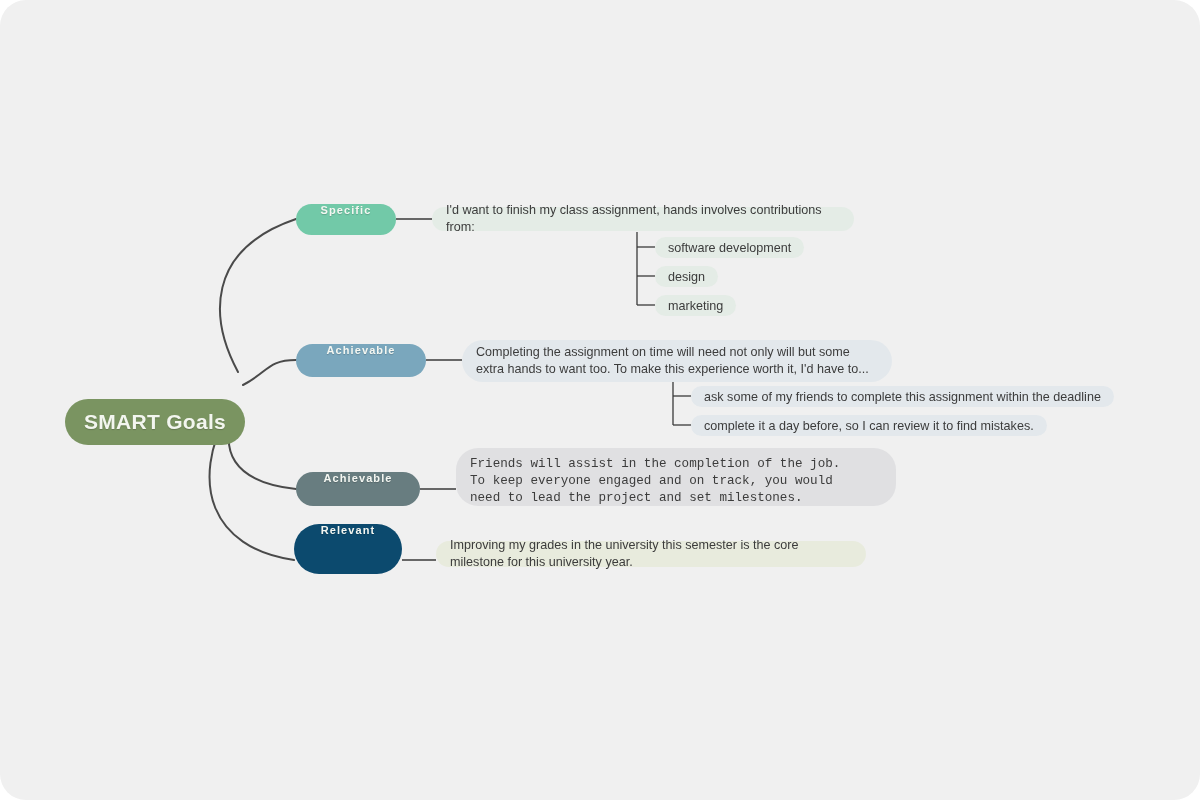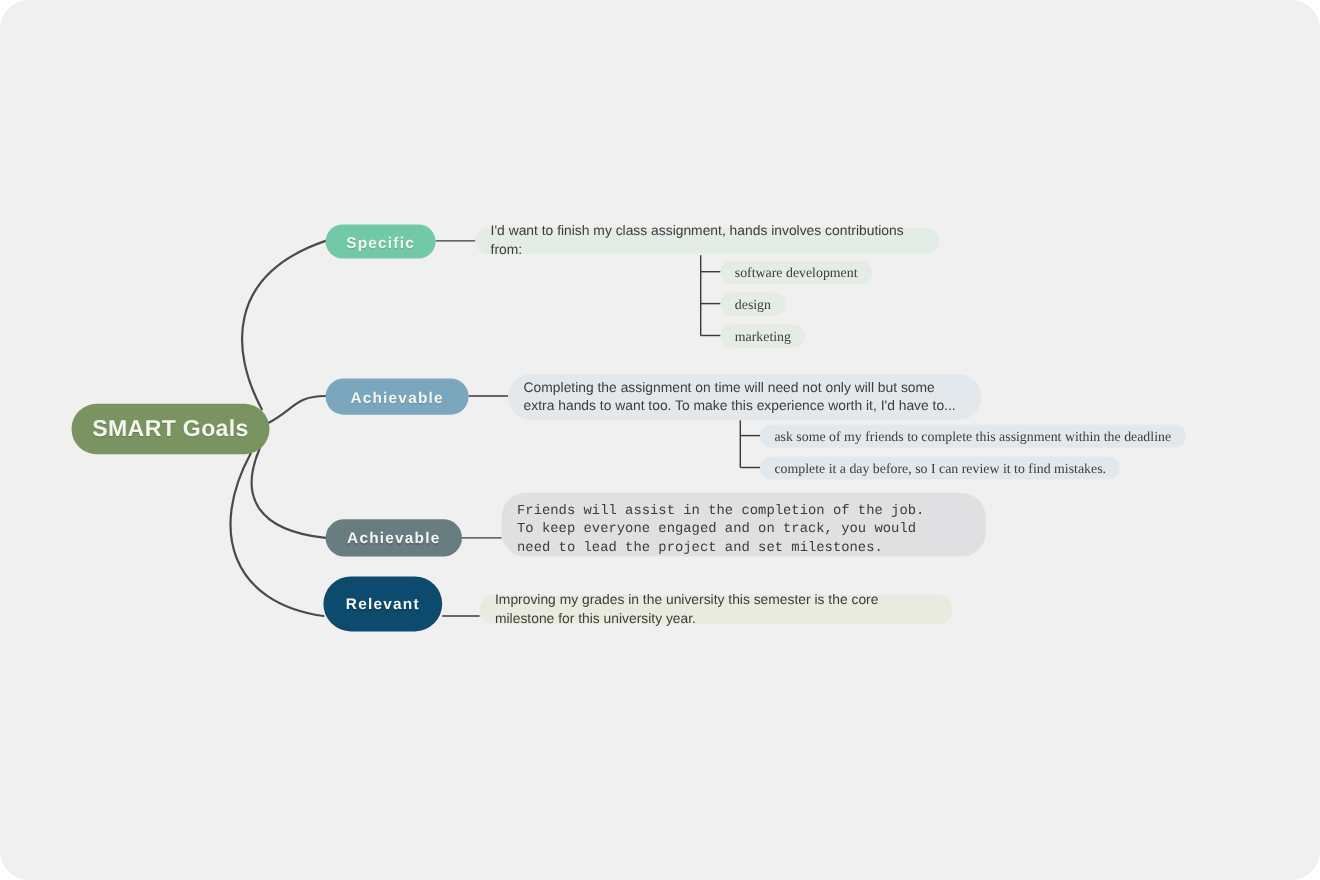--- a/index.html
+++ b/index.html
@@ -38,31 +38,32 @@
     display: flex;
     align-items: center;
     justify-content: center;
     border-radius: 999px;
     color: #f3f6ef;
     font-size: 21px;
     font-weight: bold;
     letter-spacing: 0.3px;
     text-shadow: 0 1px 1px rgba(0,0,0,0.18);
     box-sizing: border-box;
+    margin-top: 32px;
   }
 
   
   .branch-pill {
     position: absolute;
     display: flex;
-    align-items: center;
+    align-items: flex-start;
     justify-content: center;
     border-radius: 999px;
     color: #f4f7f2;
-    font-size: 14px;
+    font-size: 11px;
     font-weight: bold;
     letter-spacing: 1.1px;
     text-shadow: 0 1px 1px rgba(0,0,0,0.18);
     box-sizing: border-box;
   }
 
   
   .bubble {
     position: absolute;
     display: flex;
@@ -83,21 +84,20 @@
     position: absolute;
     display: flex;
     align-items: center;
     border-radius: 999px;
     color: #3c3c3c;
     font-size: 12.6px;
     line-height: 16px;
     box-sizing: border-box;
     padding: 4px 13px;
     white-space: nowrap;
-    font-family: Liberation Serif, serif;
   }
 </style>
 </head>
 <body>
 
 <div id="canvas">
 
   <svg id="wires" viewBox="0 0 1200 800" xmlns="http://www.w3.org/2000/svg">
     <g fill="none" stroke="#4a4a4a" stroke-width="2" stroke-linecap="round">
 

